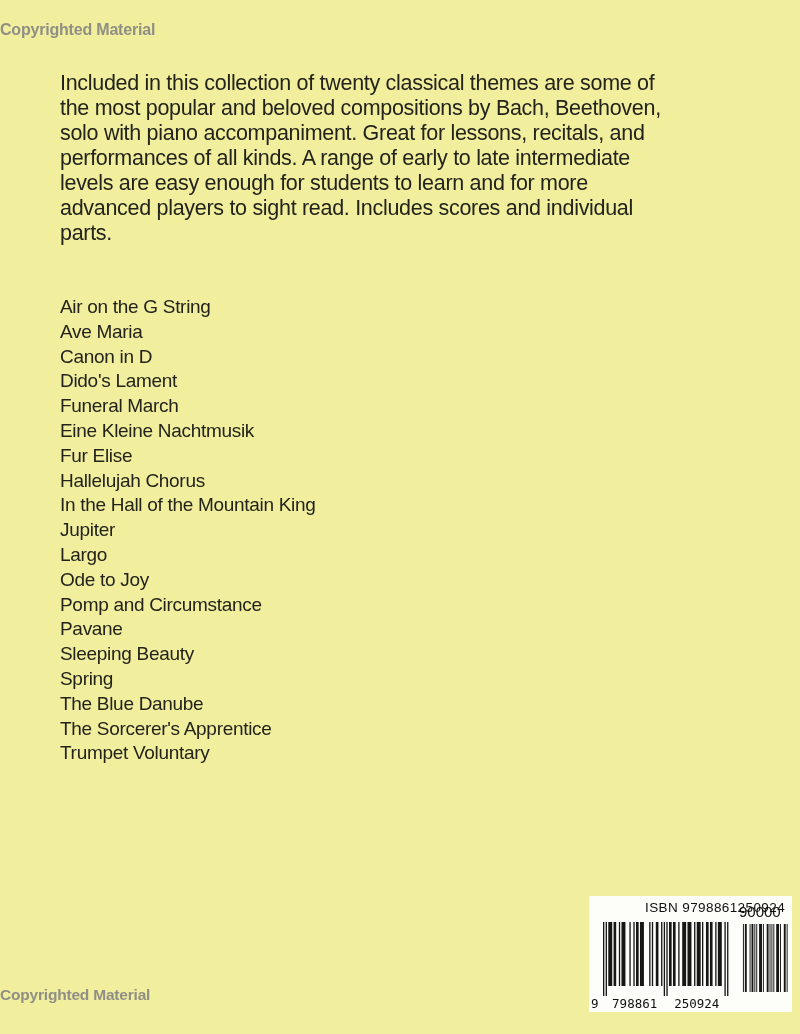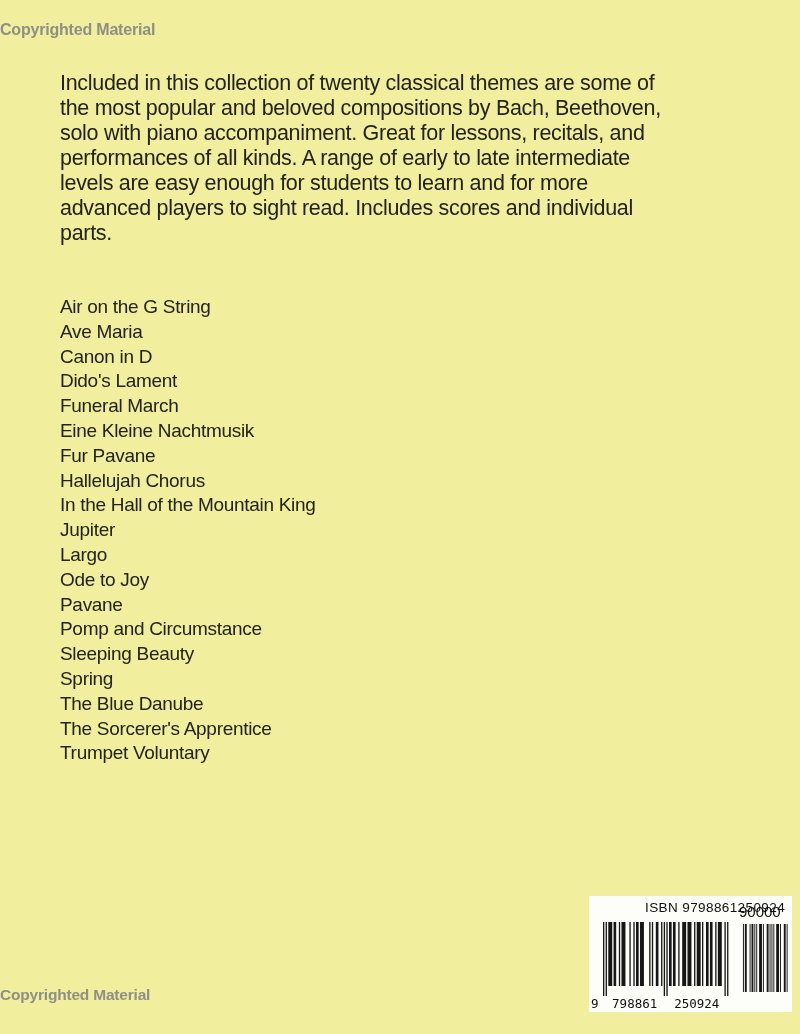--- a/index.html
+++ b/index.html
@@ -92,28 +92,28 @@
       <div class="desc-line">parts.</div>
     </div>
 
   <div class="song-list">
       <div class="song">Air on the G String</div>
       <div class="song">Ave Maria</div>
       <div class="song">Canon in D</div>
       <div class="song">Dido's Lament</div>
       <div class="song">Funeral March</div>
       <div class="song">Eine Kleine Nachtmusik</div>
-      <div class="song">Fur Pavane</div>
+      <div class="song">Fur Elise</div>
       <div class="song">Hallelujah Chorus</div>
       <div class="song">In the Hall of the Mountain King</div>
       <div class="song">Jupiter</div>
       <div class="song">Largo</div>
       <div class="song">Ode to Joy</div>
+      <div class="song">Pomp and Circumstance</div>
       <div class="song">Pavane</div>
-      <div class="song">Pomp and Circumstance</div>
       <div class="song">Sleeping Beauty</div>
       <div class="song">Spring</div>
       <div class="song">The Blue Danube</div>
       <div class="song">The Sorcerer's Apprentice</div>
       <div class="song">Trumpet Voluntary</div>
     </div>
 
   <div class="barcode-box">
     <div class="isbn-label">ISBN 9798861250924</div>
     <div class="supp-label">90000</div>

